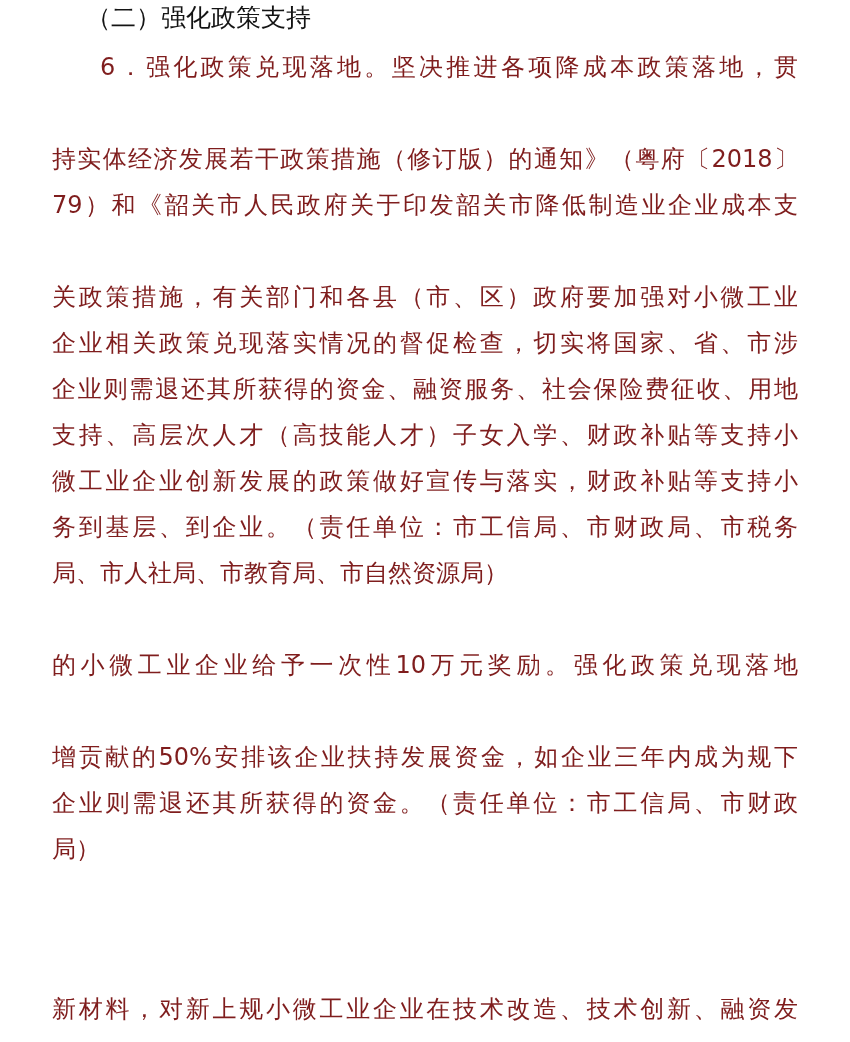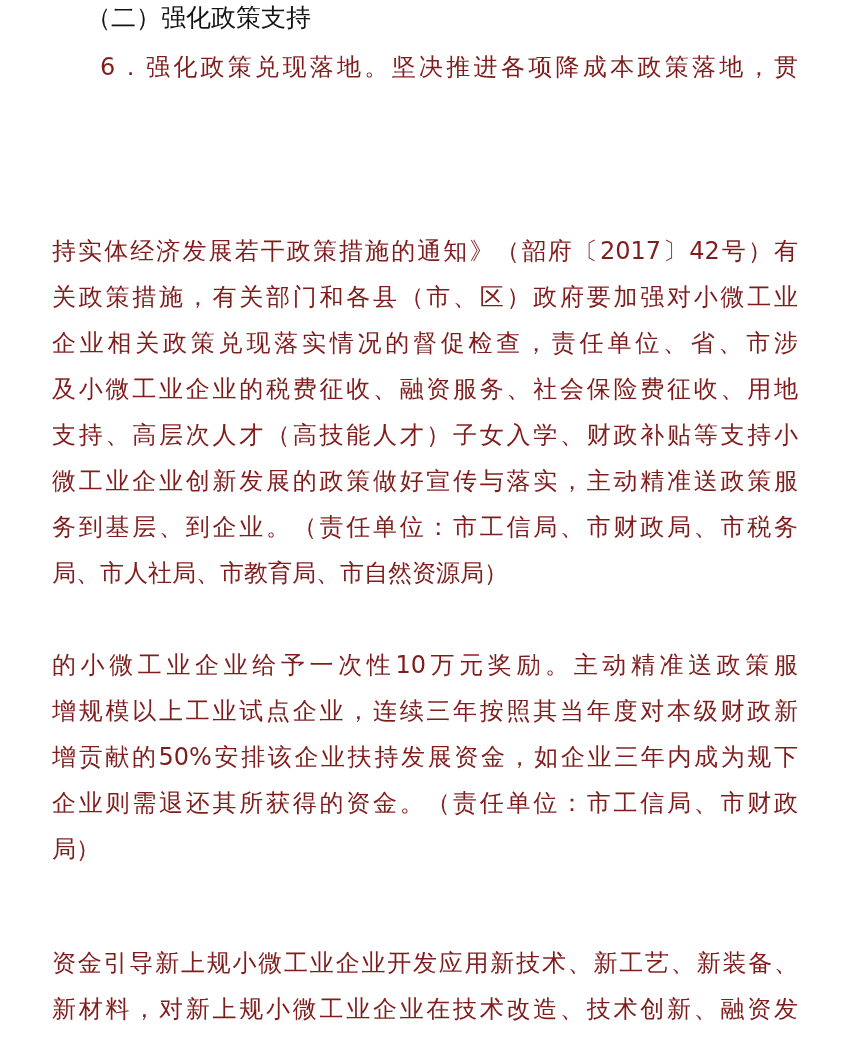--- a/index.html
+++ b/index.html
@@ -53,30 +53,29 @@
       color: #141414;
     }
   </style>
 </head>
 <body>
 
 <div class="page">
   <div class="heading">（二）强化政策支持</div>
 
   <div class="line indent" style="top:44px">6．强化政策兑现落地。坚决推进各项降成本政策落地，贯</div>
-  <div class="line" style="top:228px">持实体经济发展若干政策措施的通知》（韶府〔2017〕42号）有</div>
+  <div class="line" style="top:136px">持实体经济发展若干政策措施（修订版）的通知》（粤府〔2018〕</div>
+  <div class="line" style="top:182px">79）和《韶关市人民政府关于印发韶关市降低制造业企业成本支</div>
   <div class="line" style="top:274px">关政策措施，有关部门和各县（市、区）政府要加强对小微工业</div>
-  <div class="line" style="top:320px">企业相关政策兑现落实情况的督促检查，责任单位、省、市涉</div>
-  <div class="line" style="top:366px">及小微工业企业的税费征收、融资服务、社会保险费征收、用地</div>
+  <div class="line" style="top:320px">企业相关政策兑现落实情况的督促检查，切实将国家、省、市涉</div>
+  <div class="line" style="top:366px">企业则需退还其所获得的资金、融资服务、社会保险费征收、用地</div>
   <div class="line" style="top:412px">支持、高层次人才（高技能人才）子女入学、财政补贴等支持小</div>
-  <div class="line" style="top:458px">微工业企业创新发展的政策做好宣传与落实，主动精准送政策服</div>
+  <div class="line" style="top:458px">微工业企业创新发展的政策做好宣传与落实，财政补贴等支持小</div>
   <div class="line" style="top:504px">务到基层、到企业。（责任单位：市工信局、市财政局、市税务</div>
   <div class="line last" style="top:550px">局、市人社局、市教育局、市自然资源局）</div>
 
-  <div class="line" style="top:642px">的小微工业企业给予一次性10万元奖励。主动精准送政策服</div>
-  <div class="line" style="top:688px">增规模以上工业试点企业，连续三年按照其当年度对本级财政新</div>
+  <div class="line" style="top:642px">的小微工业企业给予一次性10万元奖励。强化政策兑现落地</div>
   <div class="line" style="top:734px">增贡献的50%安排该企业扶持发展资金，如企业三年内成为规下</div>
   <div class="line" style="top:780px">企业则需退还其所获得的资金。（责任单位：市工信局、市财政</div>
   <div class="line last" style="top:826px">局）</div>
 
-  <div class="line" style="top:940px">资金引导新上规小微工业企业开发应用新技术、新工艺、新装备、</div>
   <div class="line" style="top:986px">新材料，对新上规小微工业企业在技术改造、技术创新、融资发</div>
 </div>
 
 </body></html>

